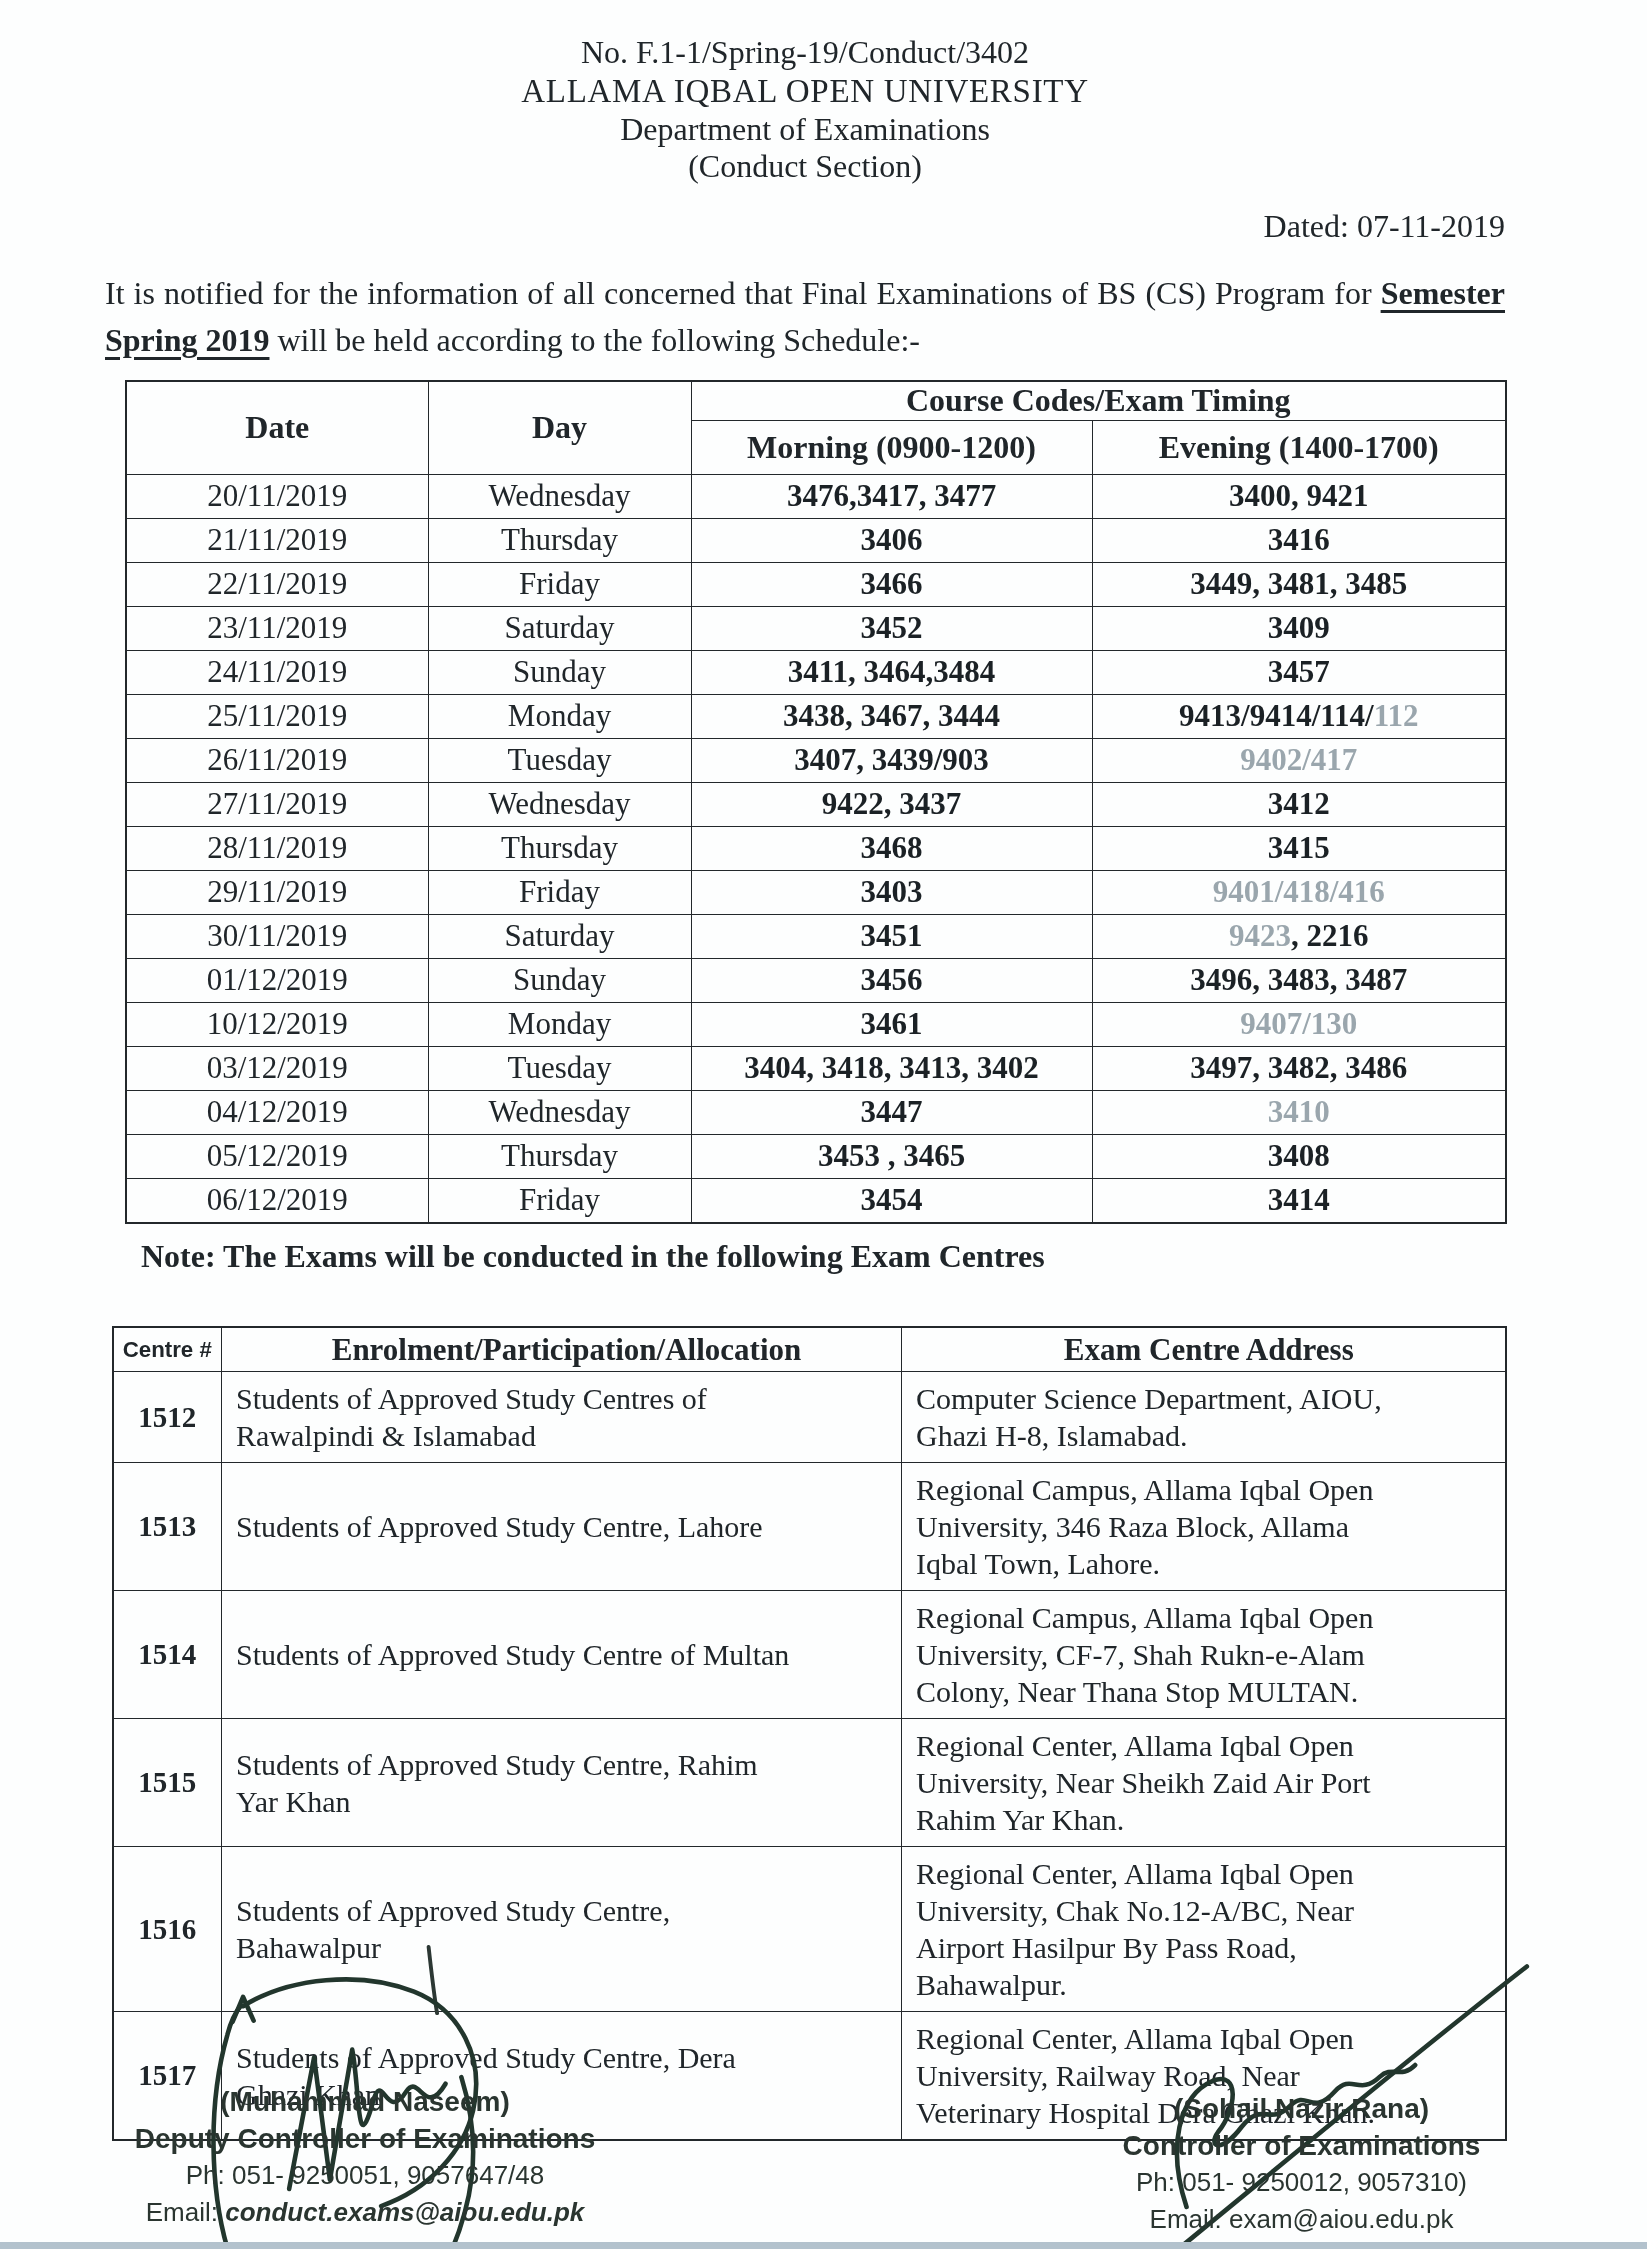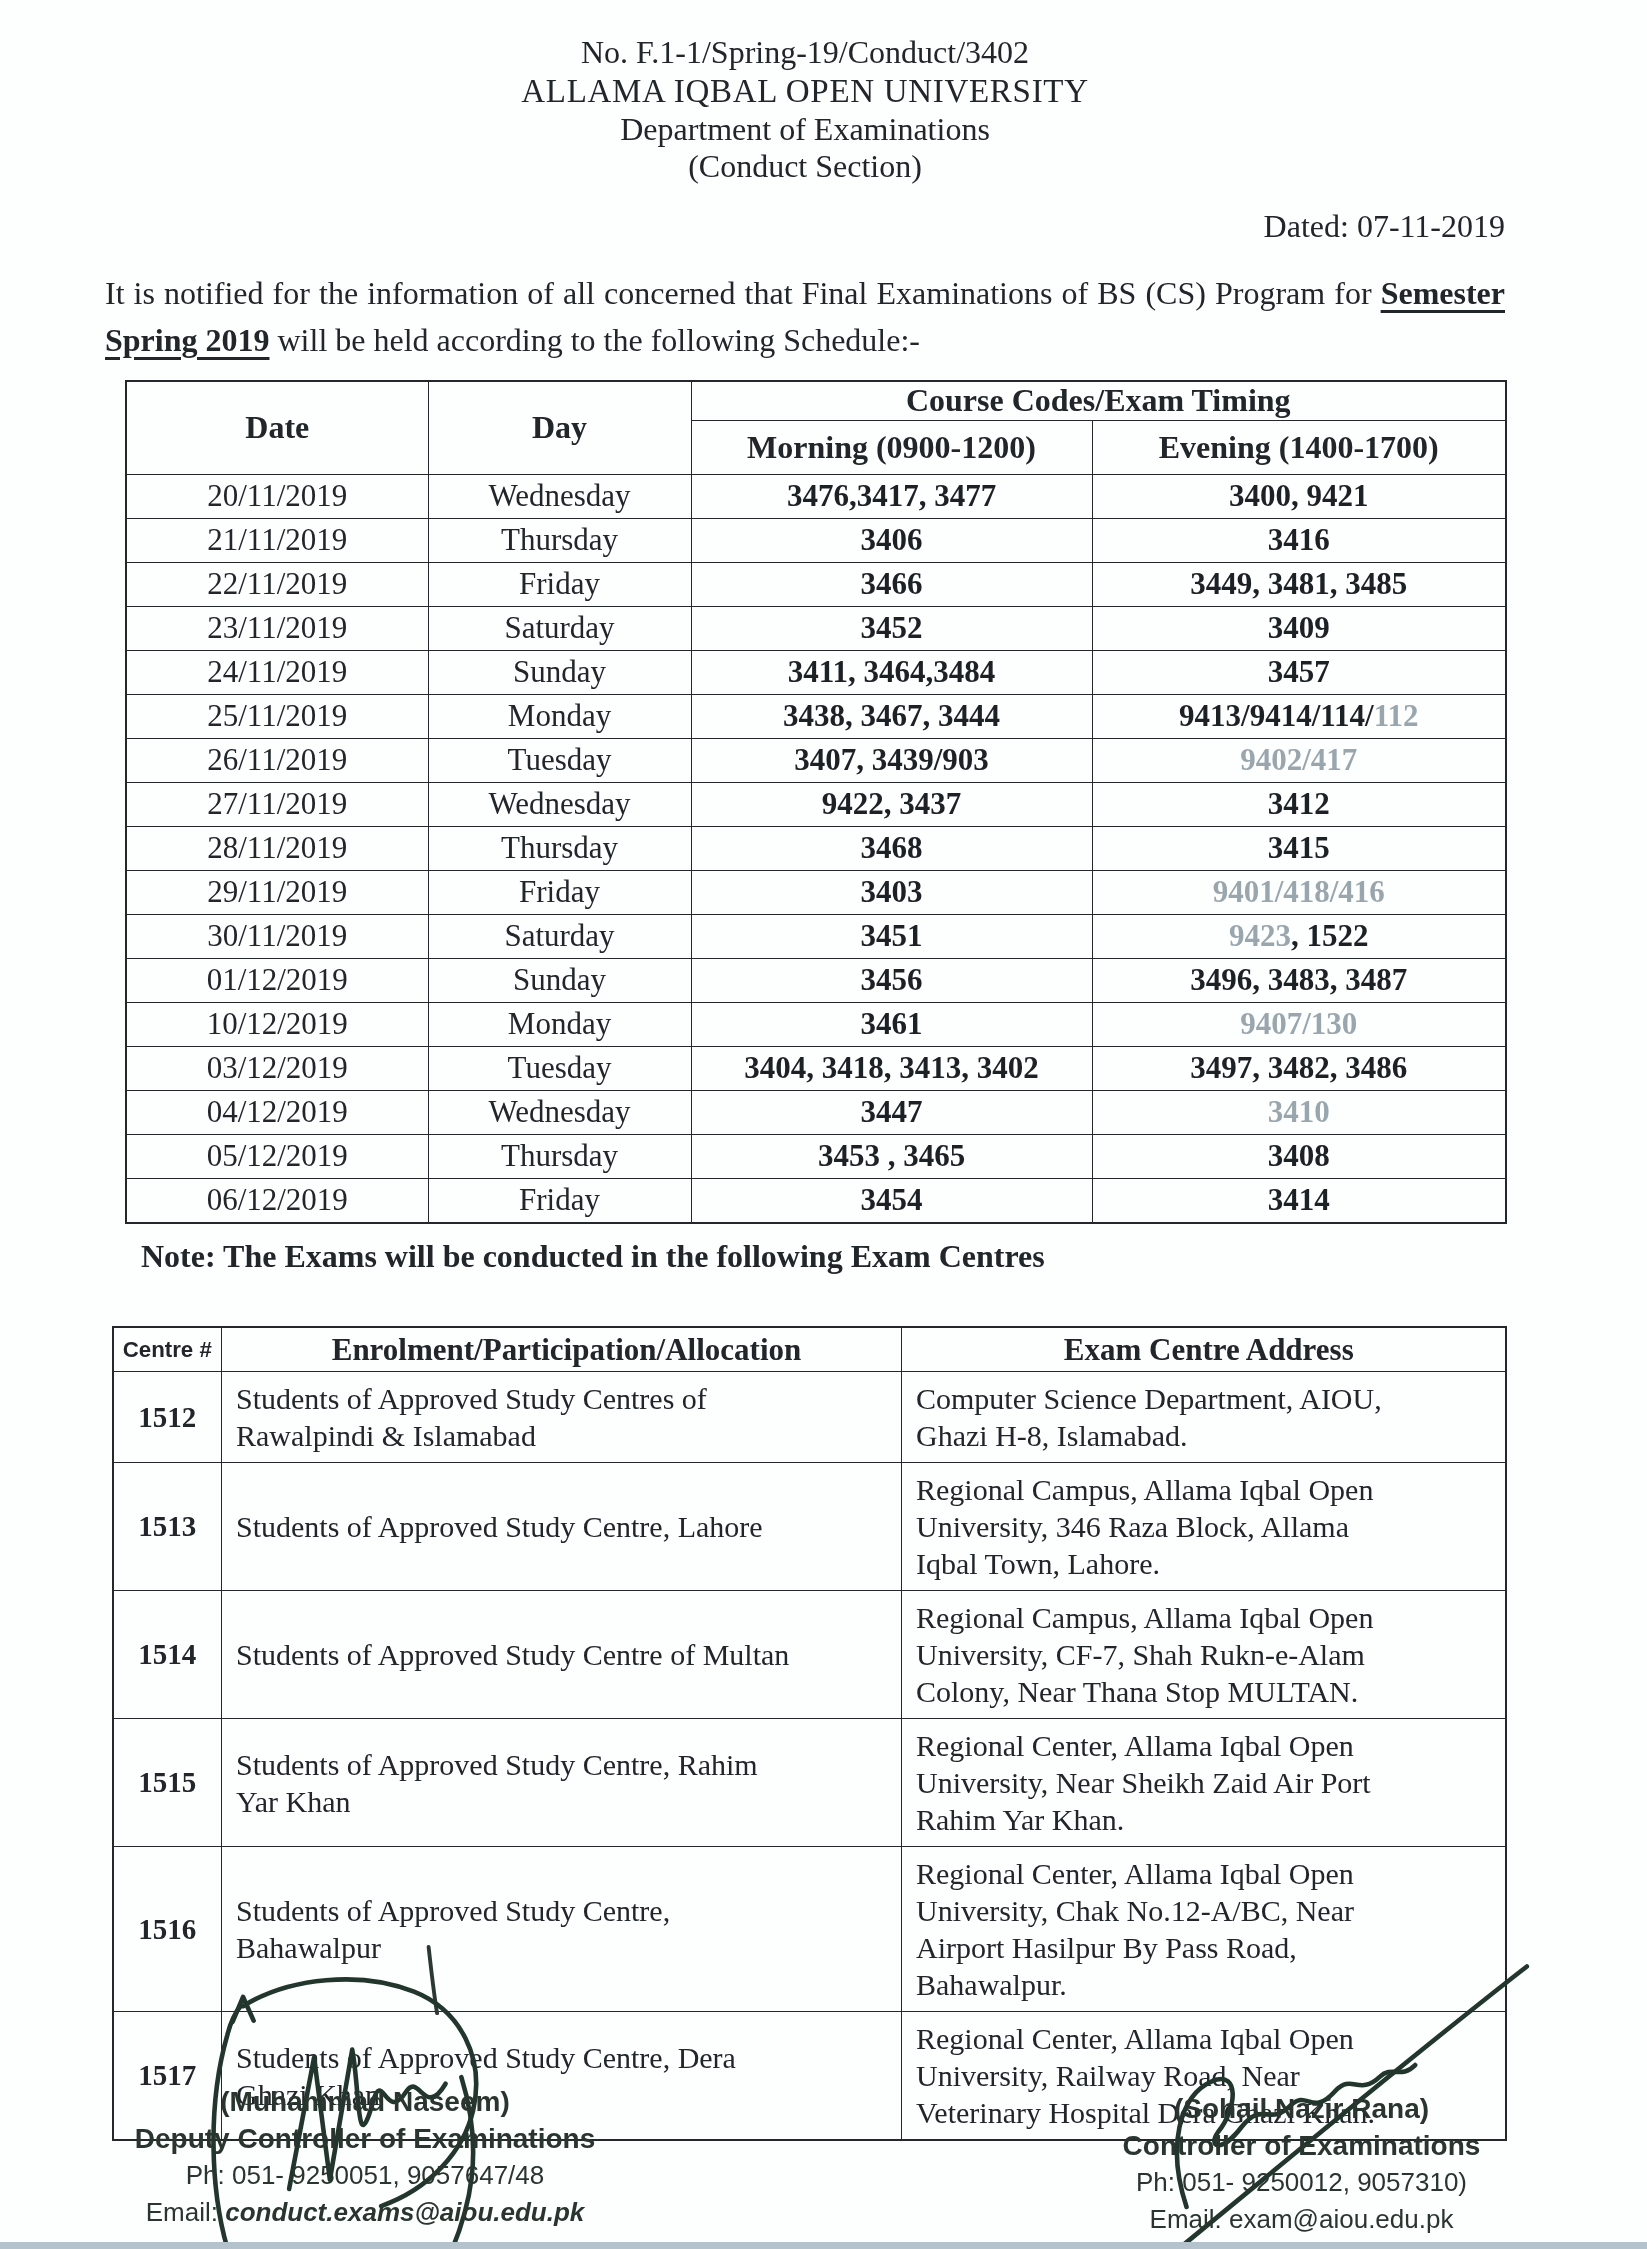--- a/index.html
+++ b/index.html
@@ -155,21 +155,21 @@
         <tr>
           <td class="date-cell">29/11/2019</td>
           <td class="day-cell">Friday</td>
           <td class="code-cell">3403</td>
           <td class="code-cell"><span class="faded">9401/418/416</span></td>
         </tr>
         <tr>
           <td class="date-cell">30/11/2019</td>
           <td class="day-cell">Saturday</td>
           <td class="code-cell">3451</td>
-          <td class="code-cell"><span class="faded">9423</span><span>, 1522</span></td>
+          <td class="code-cell"><span class="faded">9423</span><span>, 2216</span></td>
         </tr>
         <tr>
           <td class="date-cell">01/12/2019</td>
           <td class="day-cell">Sunday</td>
           <td class="code-cell">3456</td>
           <td class="code-cell"><span>3496, 3483, 3487</span></td>
         </tr>
         <tr>
           <td class="date-cell">10/12/2019</td>
           <td class="day-cell">Monday</td>

